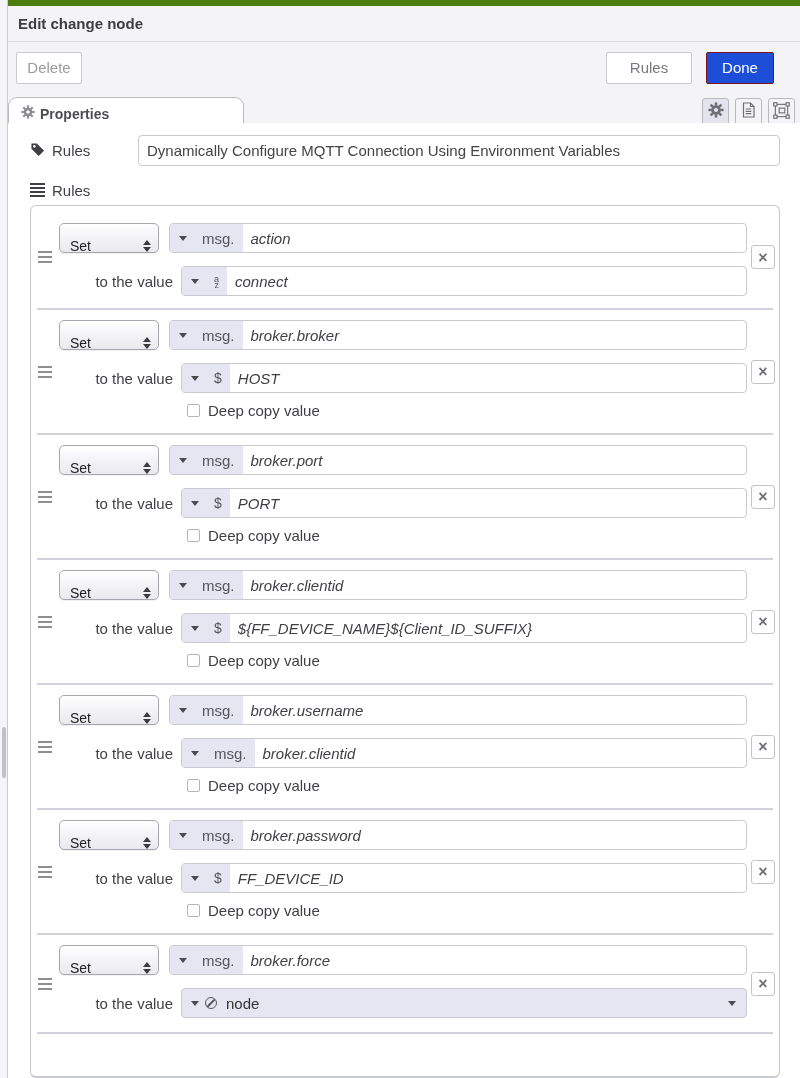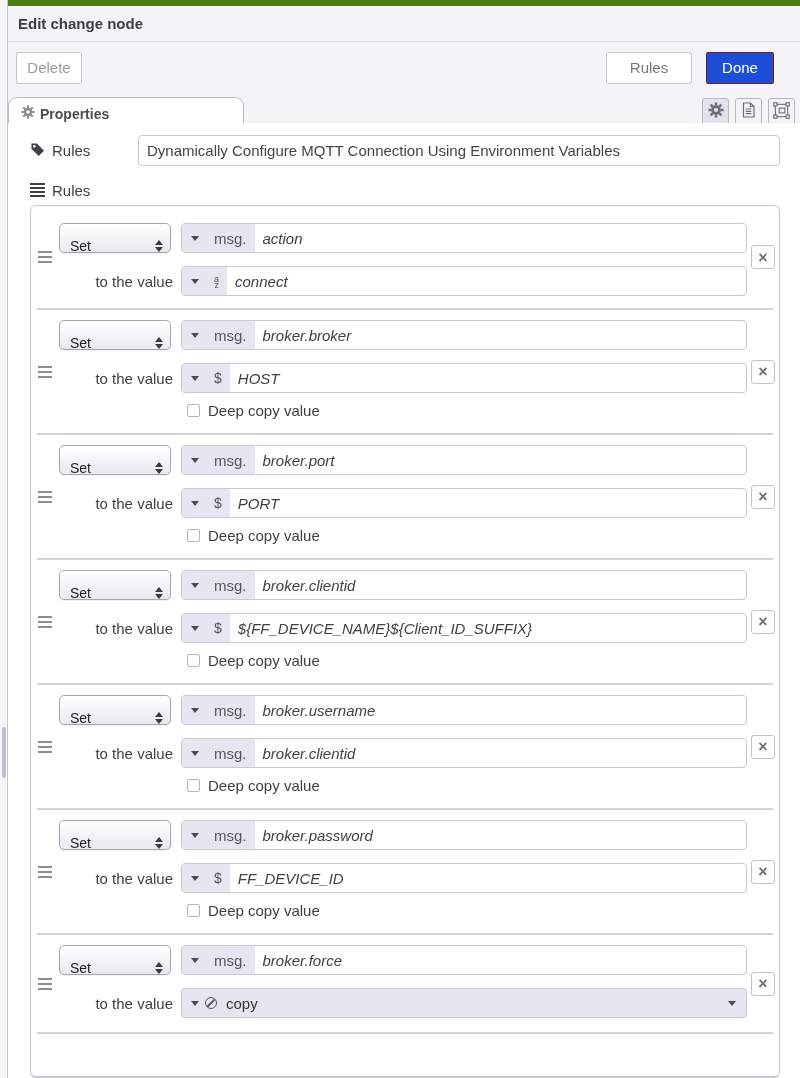--- a/index.html
+++ b/index.html
@@ -77,21 +77,21 @@
            font-family:"Liberation Sans",sans-serif; }
 
   .rule-main { flex:1; }
   .r-first .rule-main { padding:17px 0 12px 0; }
   .r-mid   .rule-main { padding:10px 0 14px 0; }
   .r-last  .rule-main { padding:10px 0 14px 0; }
 
   .row1 { display:flex; height:30px; margin-bottom:13px; }
   .row2 { display:flex; height:30px; align-items:center; }
 
-  .sel { width:112px; height:30px; border:1px solid #a6a6ae; border-radius:5px;
+  .sel { width:100px; height:30px; border:1px solid #a6a6ae; border-radius:5px;
          background:linear-gradient(#ffffff,#e9e9ef); display:flex; align-items:center;
          padding:16px 7px 0 10px; font-size:14px; color:#222; margin-right:10px;
          cursor:pointer; box-shadow:0 1px 1px rgba(0,0,0,.06); }
   .sel-arrows { margin-left:auto; display:flex; flex-direction:column; gap:2px; }
   .tri-up   { width:0; height:0; border-left:4px solid transparent;
               border-right:4px solid transparent; border-bottom:5px solid #3c3c40; }
   .tri-down { width:0; height:0; border-left:4px solid transparent;
               border-right:4px solid transparent; border-top:5px solid #3c3c40; }
 
   .to-label { width:122px; text-align:right; padding-right:8px; font-size:15px; color:#3f3f45; }
@@ -541,21 +541,21 @@
                 <span class="ti-type-label">msg.</span>
               </button>
             <input class="ti-input" value="broker.force" style="">
           </div>
         </div>
         <div class="row2">
           <span class="to-label">to the value</span>
           <div class="ti bool">
             <span class="caret"></span>
             <span class="bool-icon"></span>
-            <span class="bool-text">copy</span>
+            <span class="bool-text">node</span>
             <span class="caret bool-caret"></span>
           </div>
         </div>
       </div>
       <div class="x-col">
           <button class="x-btn">×</button>
         </div>
     </div>
     <div class="rule-sep"></div>
 

